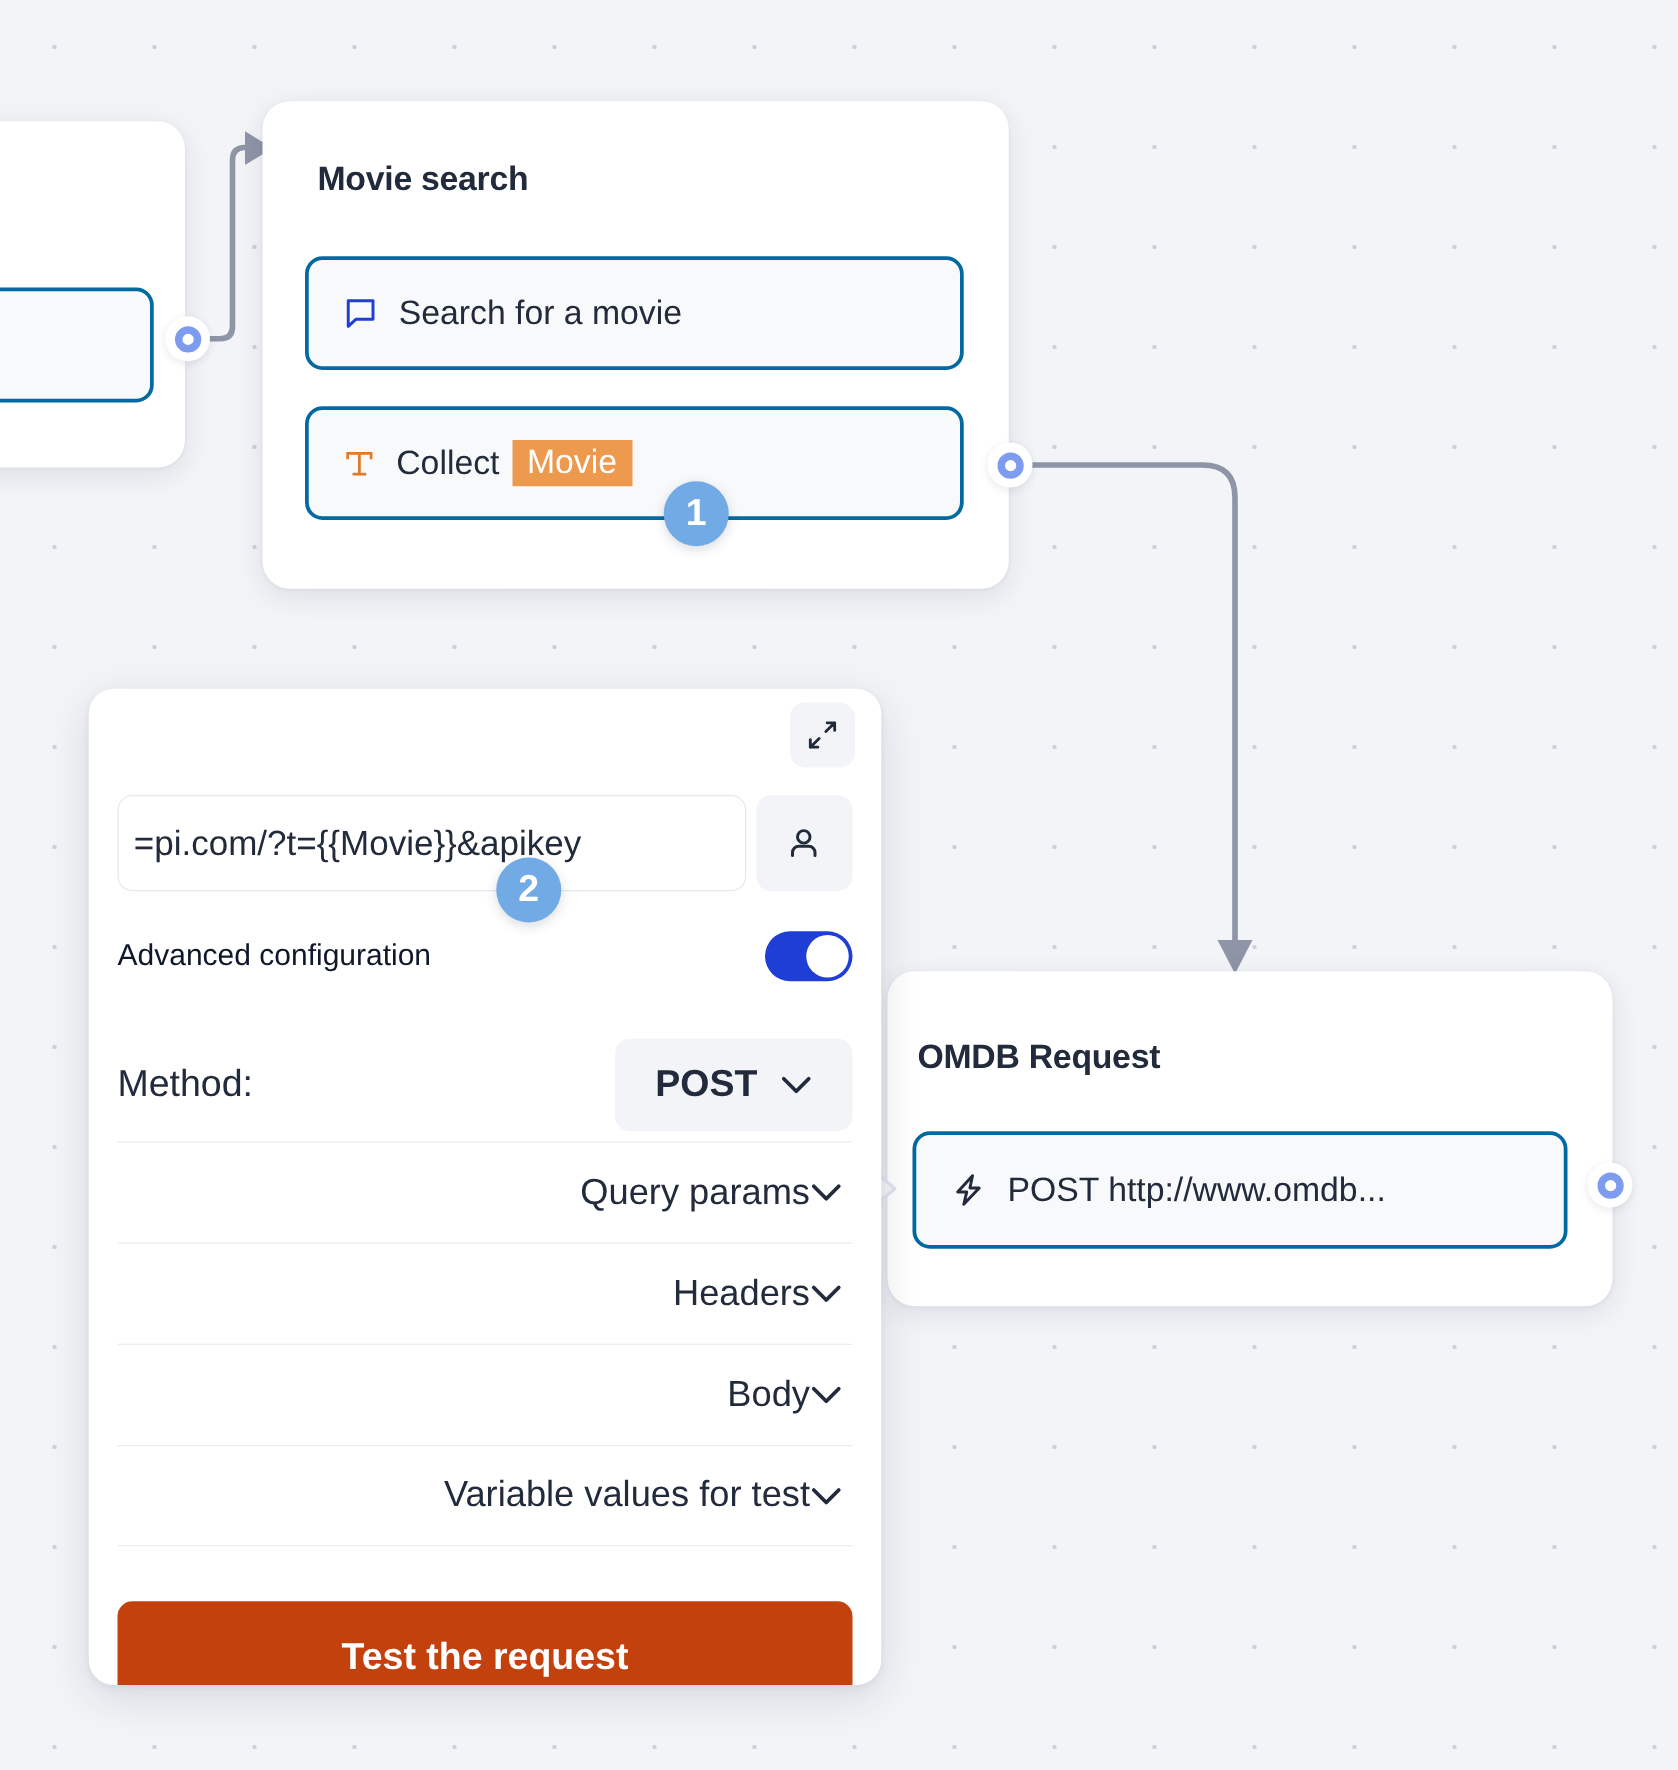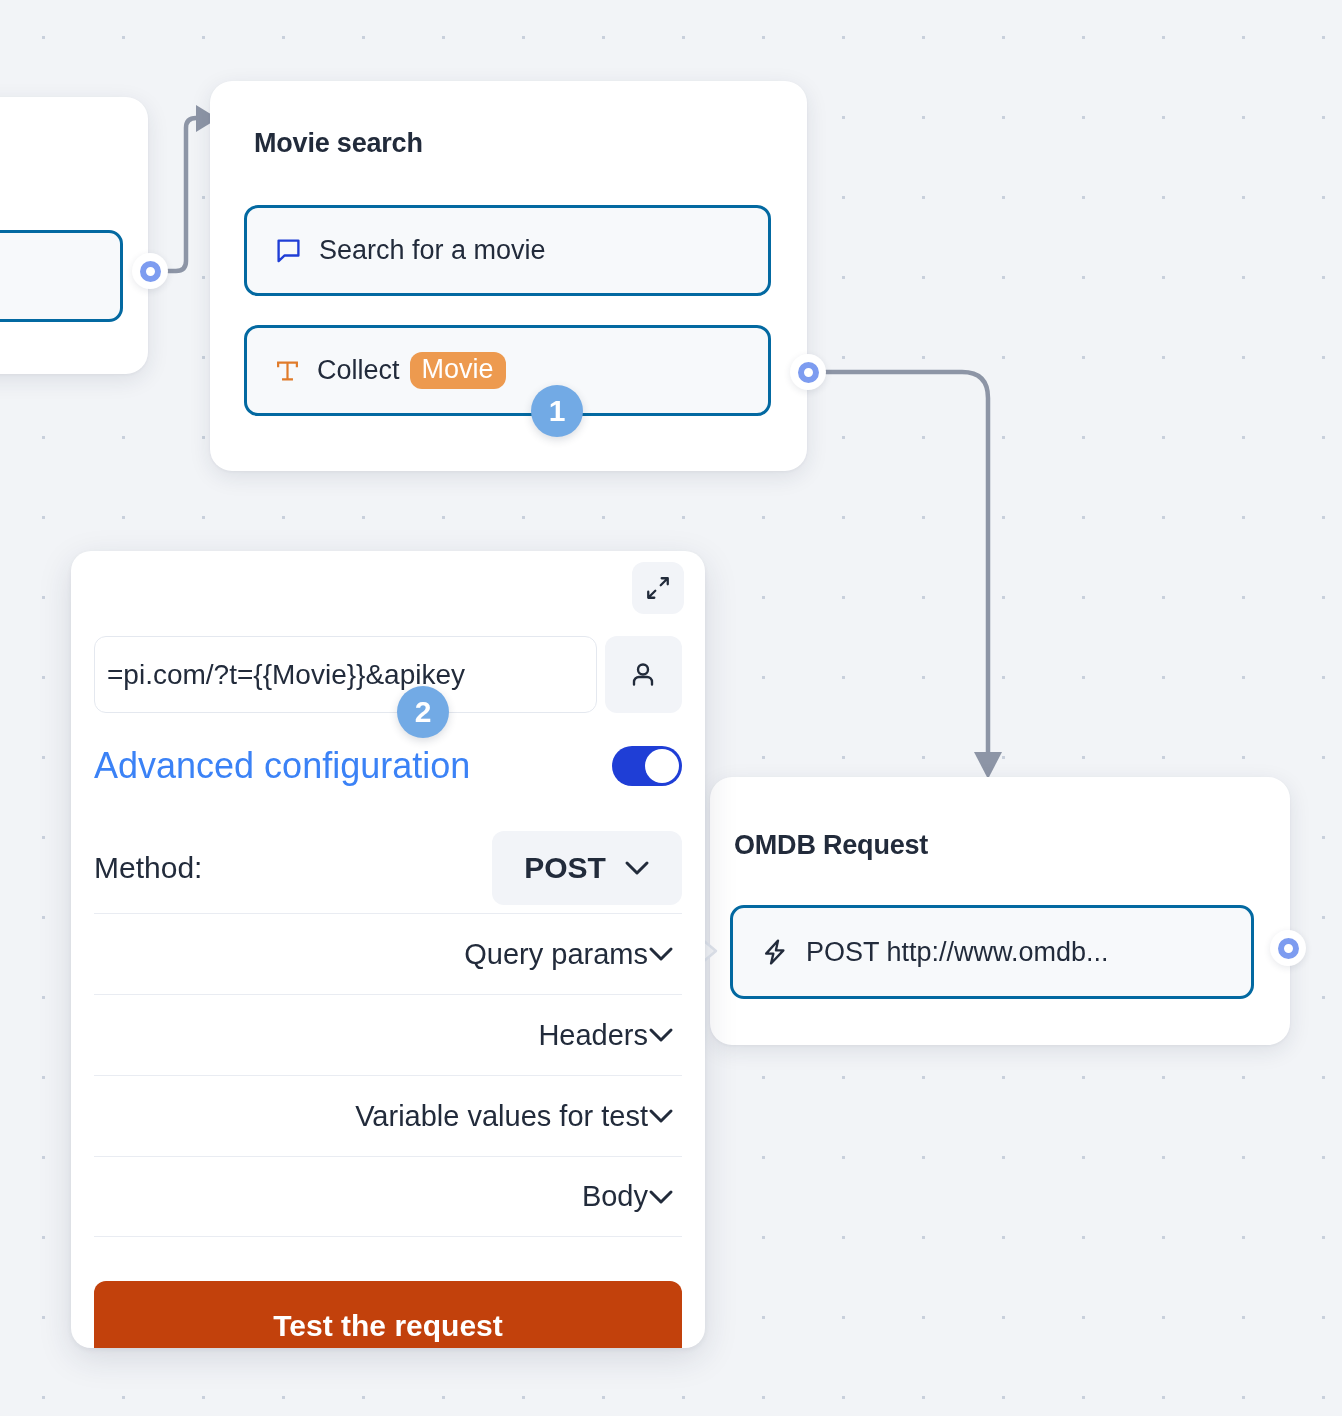--- a/index.html
+++ b/index.html
@@ -105,21 +105,21 @@
     display: block;
   }
   .icon-text-t {
     width: 25px; height: 26px;
     flex: 0 0 auto;
     display: block;
   }
   .var-chip {
     background: #ed9a4f;
     color: #ffffff;
-    border-radius: 12px;
+    border-radius: 0;
     padding: 4px 12px 6px 12px;
     font-size: 27px;
     line-height: 1;
     display: inline-block;
   }
 
   
   #node-omdb {
     left: 710px;
     top: 777px;
@@ -281,22 +281,22 @@
   #adv-row {
     position: absolute;
     left: 23px;
     top: 194px;
     width: 588px;
     display: flex;
     align-items: center;
     justify-content: space-between;
   }
   #adv-label {
-    font-size: 36px;
-    color: #3b82f6;
+    font-size: 24px;
+    color: #0f172a;
   }
   .toggle {
     width: 70px;
     height: 40px;
     border-radius: 20px;
     background: #1f3ed6;
     position: relative;
     cursor: pointer;
     flex: 0 0 auto;
   }
@@ -481,31 +481,31 @@
           <path d="M3 3 L13 13 L23 3" fill="none" stroke="#222b3b" stroke-width="3" stroke-linecap="round" stroke-linejoin="round"></path>
         </svg>
       </div>
       <div class="acc-row">
         <span class="acc-label">Headers</span>
         <svg class="chev" viewBox="0 0 26 16">
           <path d="M3 3 L13 13 L23 3" fill="none" stroke="#222b3b" stroke-width="3" stroke-linecap="round" stroke-linejoin="round"></path>
         </svg>
       </div>
       <div class="acc-row">
+        <span class="acc-label">Body</span>
+        <svg class="chev" viewBox="0 0 26 16">
+          <path d="M3 3 L13 13 L23 3" fill="none" stroke="#222b3b" stroke-width="3" stroke-linecap="round" stroke-linejoin="round"></path>
+        </svg>
+      </div>
+      <div class="acc-row">
         <span class="acc-label">Variable values for test</span>
         <svg class="chev" viewBox="0 0 26 16">
           <path d="M3 3 L13 13 L23 3" fill="none" stroke="#222b3b" stroke-width="3" stroke-linecap="round" stroke-linejoin="round"></path>
         </svg>
       </div>
-      <div class="acc-row">
-        <span class="acc-label">Body</span>
-        <svg class="chev" viewBox="0 0 26 16">
-          <path d="M3 3 L13 13 L23 3" fill="none" stroke="#222b3b" stroke-width="3" stroke-linecap="round" stroke-linejoin="round"></path>
-        </svg>
-      </div>
     </div>
 
     <button id="test-btn">Test the request</button>
   </div>
 
   <div class="step-badge" id="badge-2">2</div>
 
 </div>
 
 </body></html>

